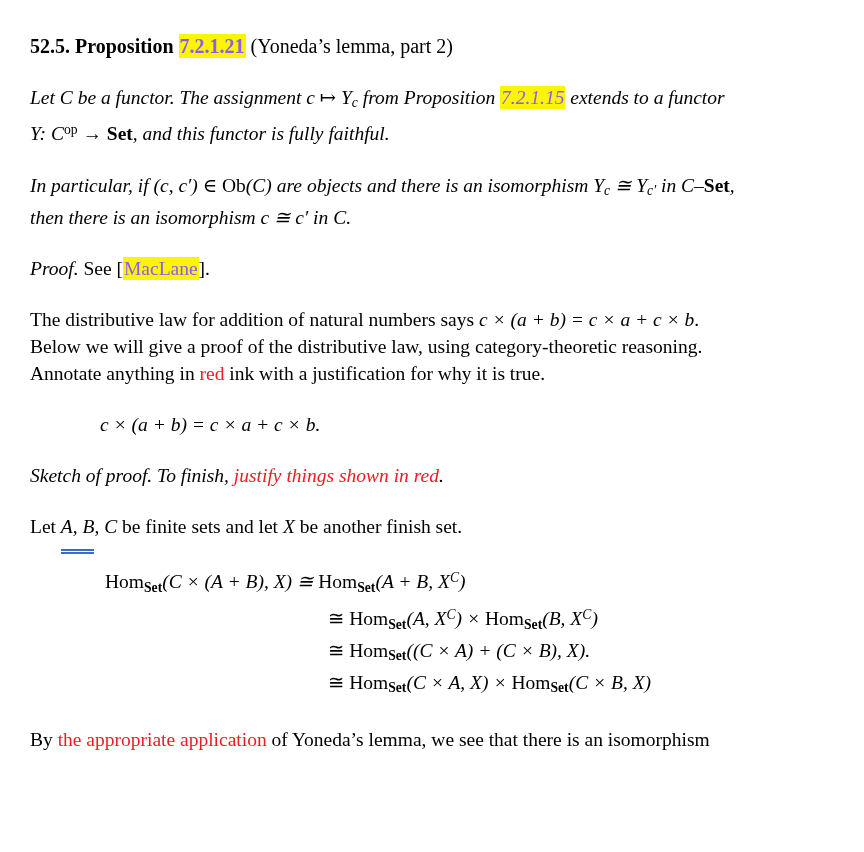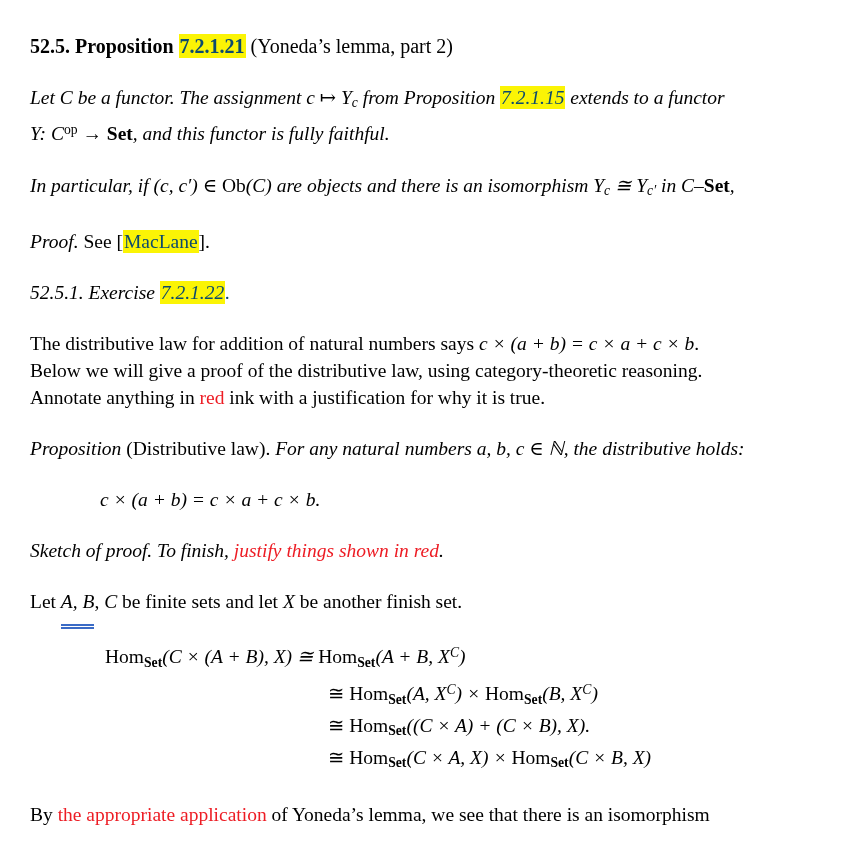--- a/index.html
+++ b/index.html
@@ -22,21 +22,21 @@
   }
   .block { margin: 0 0 24px 0; }
   .block:last-child { margin-bottom: 0; }
   .line { line-height: 27px; white-space: pre-wrap; }
 
   .heading { font-size: 20px; }
 
   .b   { font-weight: bold; }
   .i   { font-style: italic; }
   .red { color: #ED1C24; }
-  .teal{ color: #0c4a6e; }
+  .teal{ color: #8b5cf6; }
   .hl  { background: #FBF405; padding: 1px 1px; }
   .sub { font-size: 70%; vertical-align: -0.25em; letter-spacing: 0; }
   .sup { font-size: 70%; vertical-align: 0.45em; }
   .u2  { border-bottom: 5px double #3A6BC6; padding-bottom: 12px; }
 
   .equation .line { margin-left: 70px; }
 
   .align .line { margin-left: 75px; }
   .align .line + .line { margin-left: 298px; }
 </style>
@@ -46,34 +46,29 @@
 <main id="doc">
     <div class="block heading">
       <div class="line"><span class="b">52.5. Proposition </span><span class="b hl teal">7.2.1.21</span><span> (Yoneda’s lemma, part 2)</span></div>
     </div>
     <div class="block para">
       <div class="line"><span class="i">Let C be a functor. The assignment c ↦ Y</span><span class="i sub">c</span><span class="i"> from Proposition </span><span class="i hl teal">7.2.1.15</span><span class="i"> extends to a functor</span></div>
       <div class="line"><span class="i">Y: C</span><span class="sup">op</span><span class="i"> → </span><span class="b">Set</span><span class="i">, and this functor is fully faithful.</span></div>
     </div>
     <div class="block para">
       <div class="line"><span class="i">In particular, if (c, c′) ∈ </span><span>Ob</span><span class="i">(C)</span><span class="i"> are objects and there is an isomorphism </span><span class="i">Y</span><span class="i sub">c</span><span class="i"> ≅ </span><span class="i">Y</span><span class="i sub">c′</span><span class="i"> in </span><span class="i">C</span><span>–</span><span class="b">Set</span><span class="i">,</span></div>
+      <div class="line"><span class="i">then there is an isomorphism c ≅ c′ in C.</span></div>
     </div>
     <div class="block para">
       <div class="line"><span class="i">Proof.</span><span> See [</span><span class="hl teal">MacLane</span><span>].</span></div>
     </div>
     <div class="block para">
-      <div class="line"><span class="i">52.5.1. Exercise </span><span class="i hl teal">7.2.1.22</span><span class="i teal">.</span></div>
-    </div>
-    <div class="block para">
       <div class="line"><span>The distributive law for addition of natural numbers says </span><span class="i">c × (a + b) = c × a + c × b</span><span>.</span></div>
       <div class="line"><span>Below we will give a proof of the distributive law, using category-theoretic reasoning.</span></div>
       <div class="line"><span>Annotate anything in </span><span class="red">red</span><span> ink with a justification for why it is true.</span></div>
-    </div>
-    <div class="block para">
-      <div class="line"><span class="i">Proposition</span><span> (Distributive law). </span><span class="i">For any natural numbers a, b, c ∈ ℕ, the distributive holds:</span></div>
     </div>
     <div class="block equation">
       <div class="line"><span class="i">c × (a + b) = c × a + c × b.</span></div>
     </div>
     <div class="block para">
       <div class="line"><span class="i">Sketch of proof. To finish, </span><span class="i red">justify things shown in red</span><span class="i">.</span></div>
     </div>
     <div class="block para">
       <div class="line"><span>Let </span><span class="i u2">A, B</span><span>, </span><span class="i">C</span><span> be finite sets and let </span><span class="i">X</span><span> be another finish set.</span></div>
     </div>

